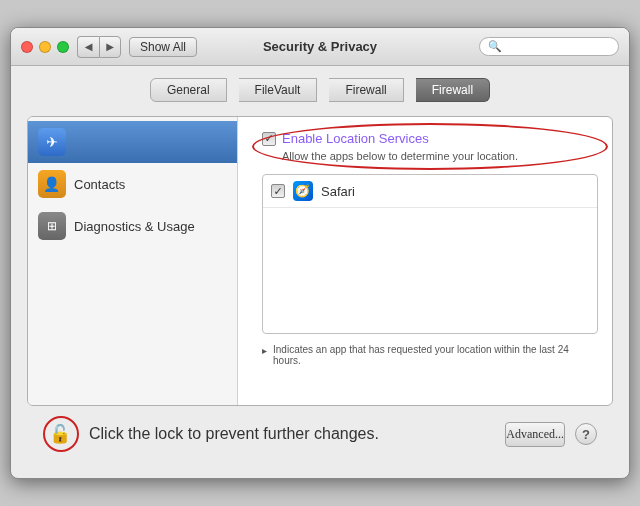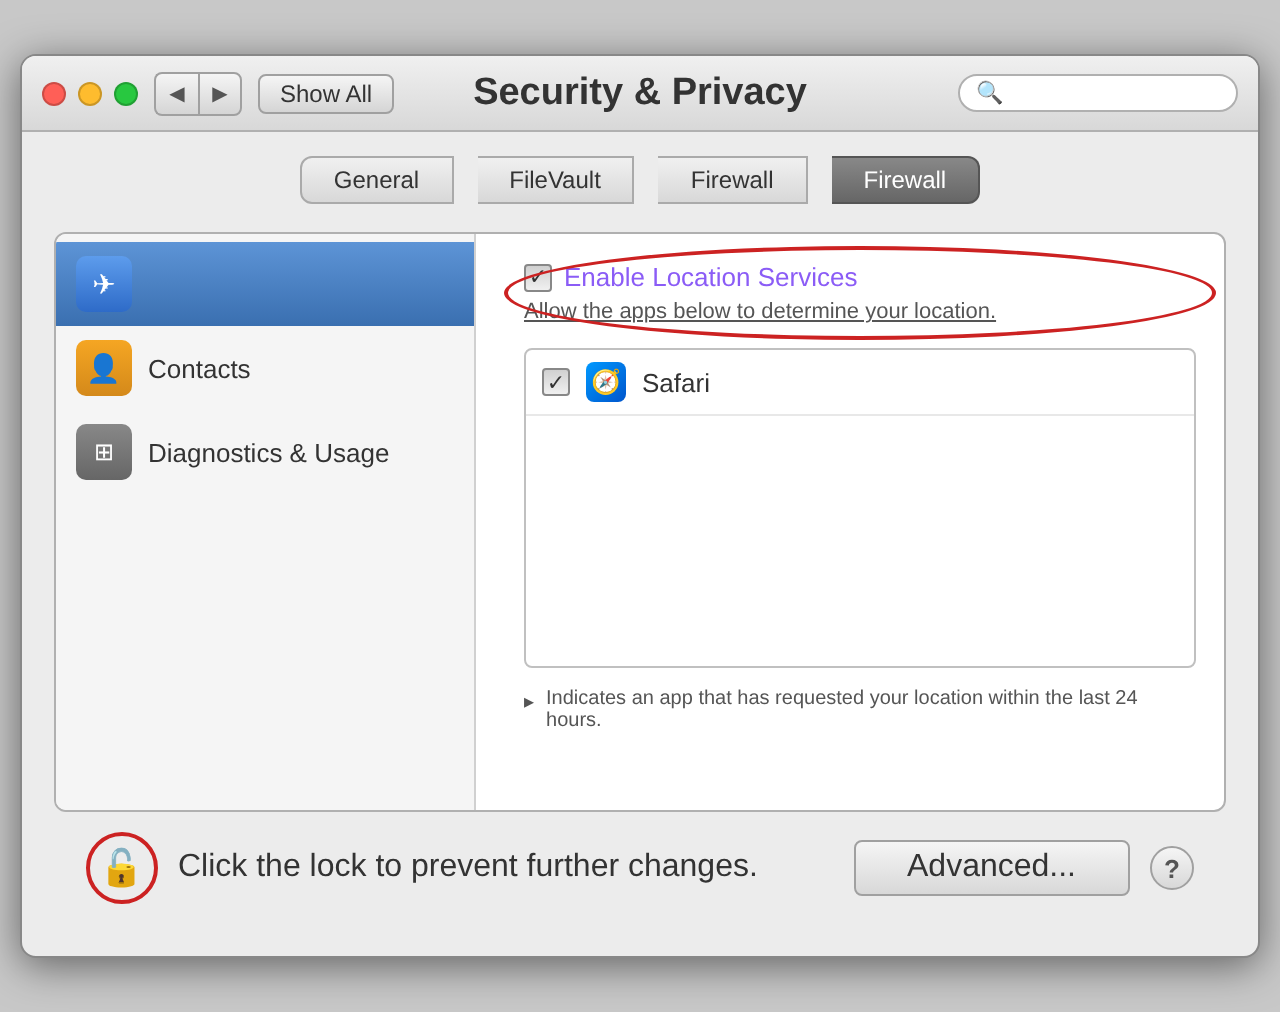--- a/index.html
+++ b/index.html
@@ -86,21 +86,21 @@
       padding: 2px 10px;
       font-size: 12px;
       cursor: pointer;
       color: #333;
     }
 
     .title {
       position: absolute;
       left: 50%;
       transform: translateX(-50%);
-      font-size: 19px;
+      font-size: 13px;
       font-weight: bold;
       color: #333;
     }
 
     .search-box {
       margin-left: auto;
       background: white;
       border: 1px solid #b0b0b0;
       border-radius: 10px;
       padding: 2px 8px;
@@ -244,21 +244,21 @@
 
     .enable-label {
       font-size: 13px;
       font-weight: normal;
       color: #8b5cf6;
     }
 
     .enable-desc {
       font-size: 11px;
       color: #555;
-      text-decoration: underline;
+      margin-left: 20px;
     }
 
     .oval-highlight {
       position: absolute;
       top: -8px;
       left: -10px;
       right: -10px;
       bottom: -8px;
       border: 2.5px solid #cc2222;
       border-radius: 50%;
@@ -339,24 +339,25 @@
     .lock-text {
       font-size: 16px;
       color: #333;
       flex: 1;
     }
 
     .advanced-btn {
       background: linear-gradient(to bottom, #f5f5f5, #d8d8d8);
       border: 1px solid #a0a0a0;
       border-radius: 4px;
-      padding: 4px 26px;
-      font-size: 16px;
-      cursor: pointer;
-      color: #333;
+      padding: 4px 0;
+      font-size: 12px;
+      cursor: pointer;
+      color: #333;
+      font-family: Liberation Serif, serif;
     }
 
     .help-btn {
       width: 22px;
       height: 22px;
       border: 1px solid #a0a0a0;
       border-radius: 50%;
       background: linear-gradient(to bottom, #f5f5f5, #d8d8d8);
       display: flex;
       align-items: center;

